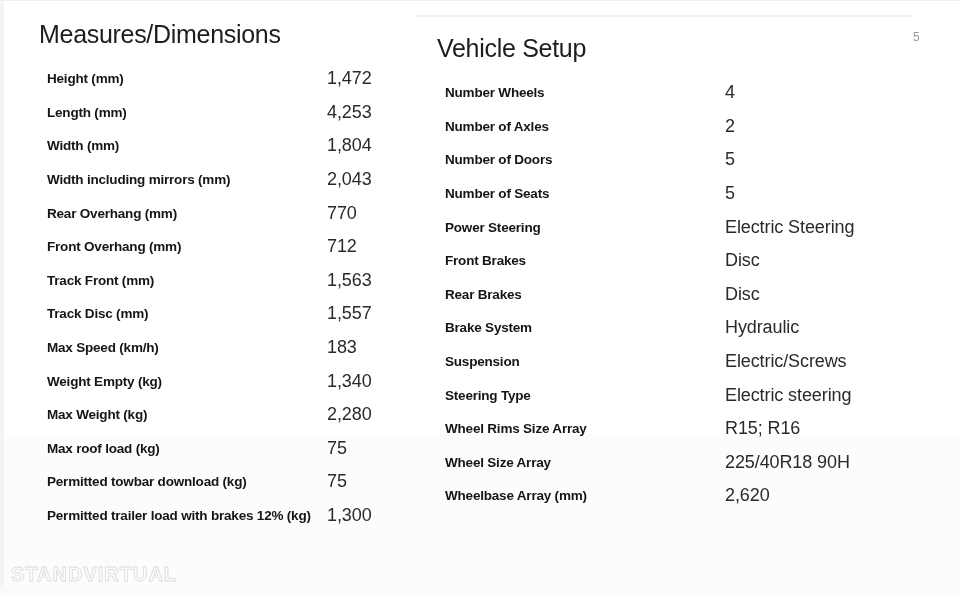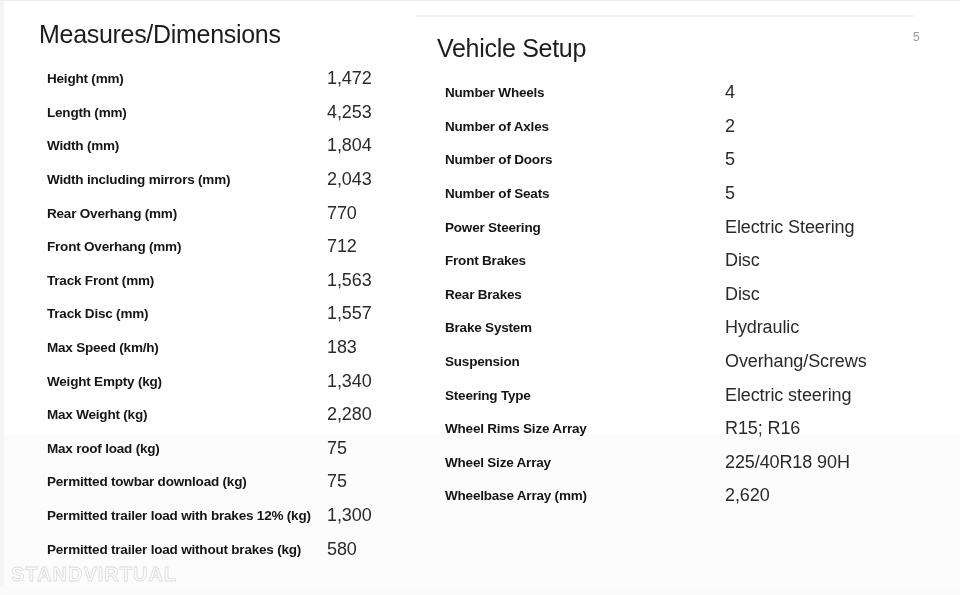--- a/index.html
+++ b/index.html
@@ -120,24 +120,20 @@
           <span class="spec-value">75</span>
         </div>
       <div class="spec-row">
           <span class="spec-label">Permitted towbar download (kg)</span>
           <span class="spec-value">75</span>
         </div>
       <div class="spec-row">
           <span class="spec-label">Permitted trailer load with brakes 12% (kg)</span>
           <span class="spec-value">1,300</span>
         </div>
-      <div class="spec-row">
-          <span class="spec-label">Permitted trailer load without brakes (kg)</span>
-          <span class="spec-value">580</span>
-        </div>
     </div>
   </section>
 
   <section class="section section-right">
     <h2 class="section-title">Vehicle Setup</h2>
     <div>
       <div class="spec-row">
           <span class="spec-label">Number Wheels</span>
           <span class="spec-value">4</span>
         </div>
@@ -164,21 +160,21 @@
       <div class="spec-row">
           <span class="spec-label">Rear Brakes</span>
           <span class="spec-value">Disc</span>
         </div>
       <div class="spec-row">
           <span class="spec-label">Brake System</span>
           <span class="spec-value">Hydraulic</span>
         </div>
       <div class="spec-row">
           <span class="spec-label">Suspension</span>
-          <span class="spec-value">Overhang/Screws</span>
+          <span class="spec-value">Electric/Screws</span>
         </div>
       <div class="spec-row">
           <span class="spec-label">Steering Type</span>
           <span class="spec-value">Electric steering</span>
         </div>
       <div class="spec-row">
           <span class="spec-label">Wheel Rims Size Array</span>
           <span class="spec-value">R15; R16</span>
         </div>
       <div class="spec-row">

